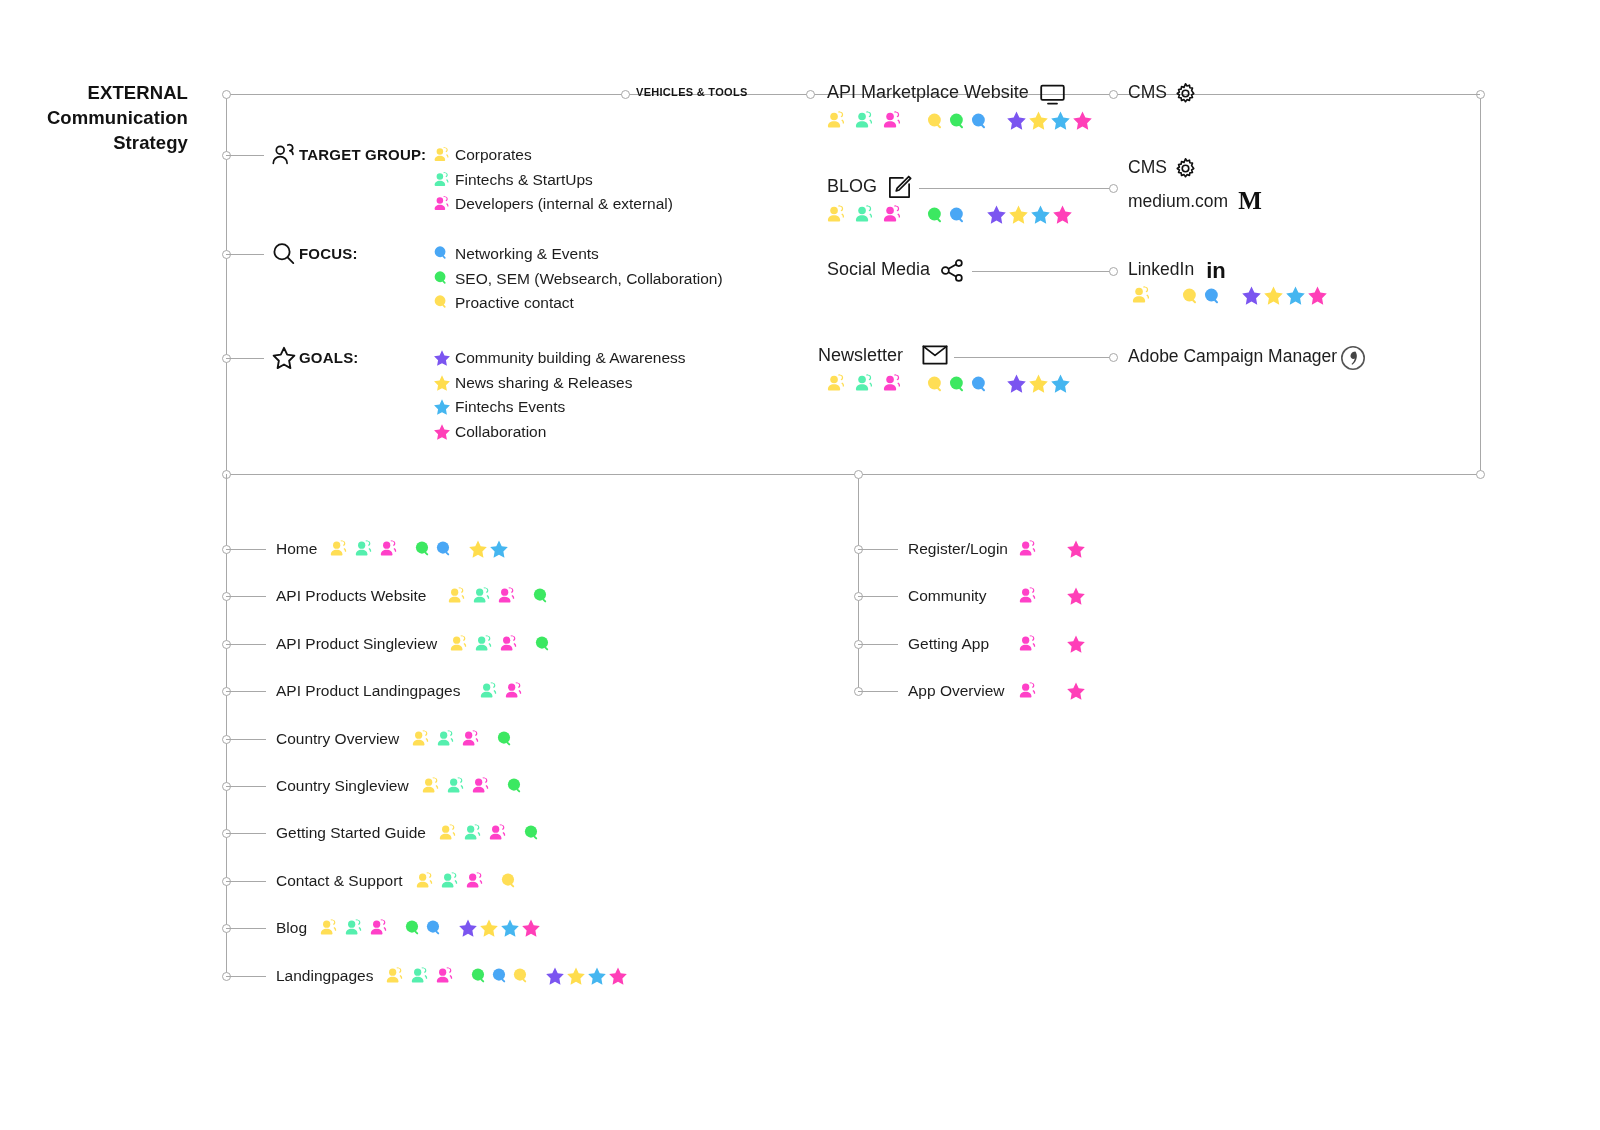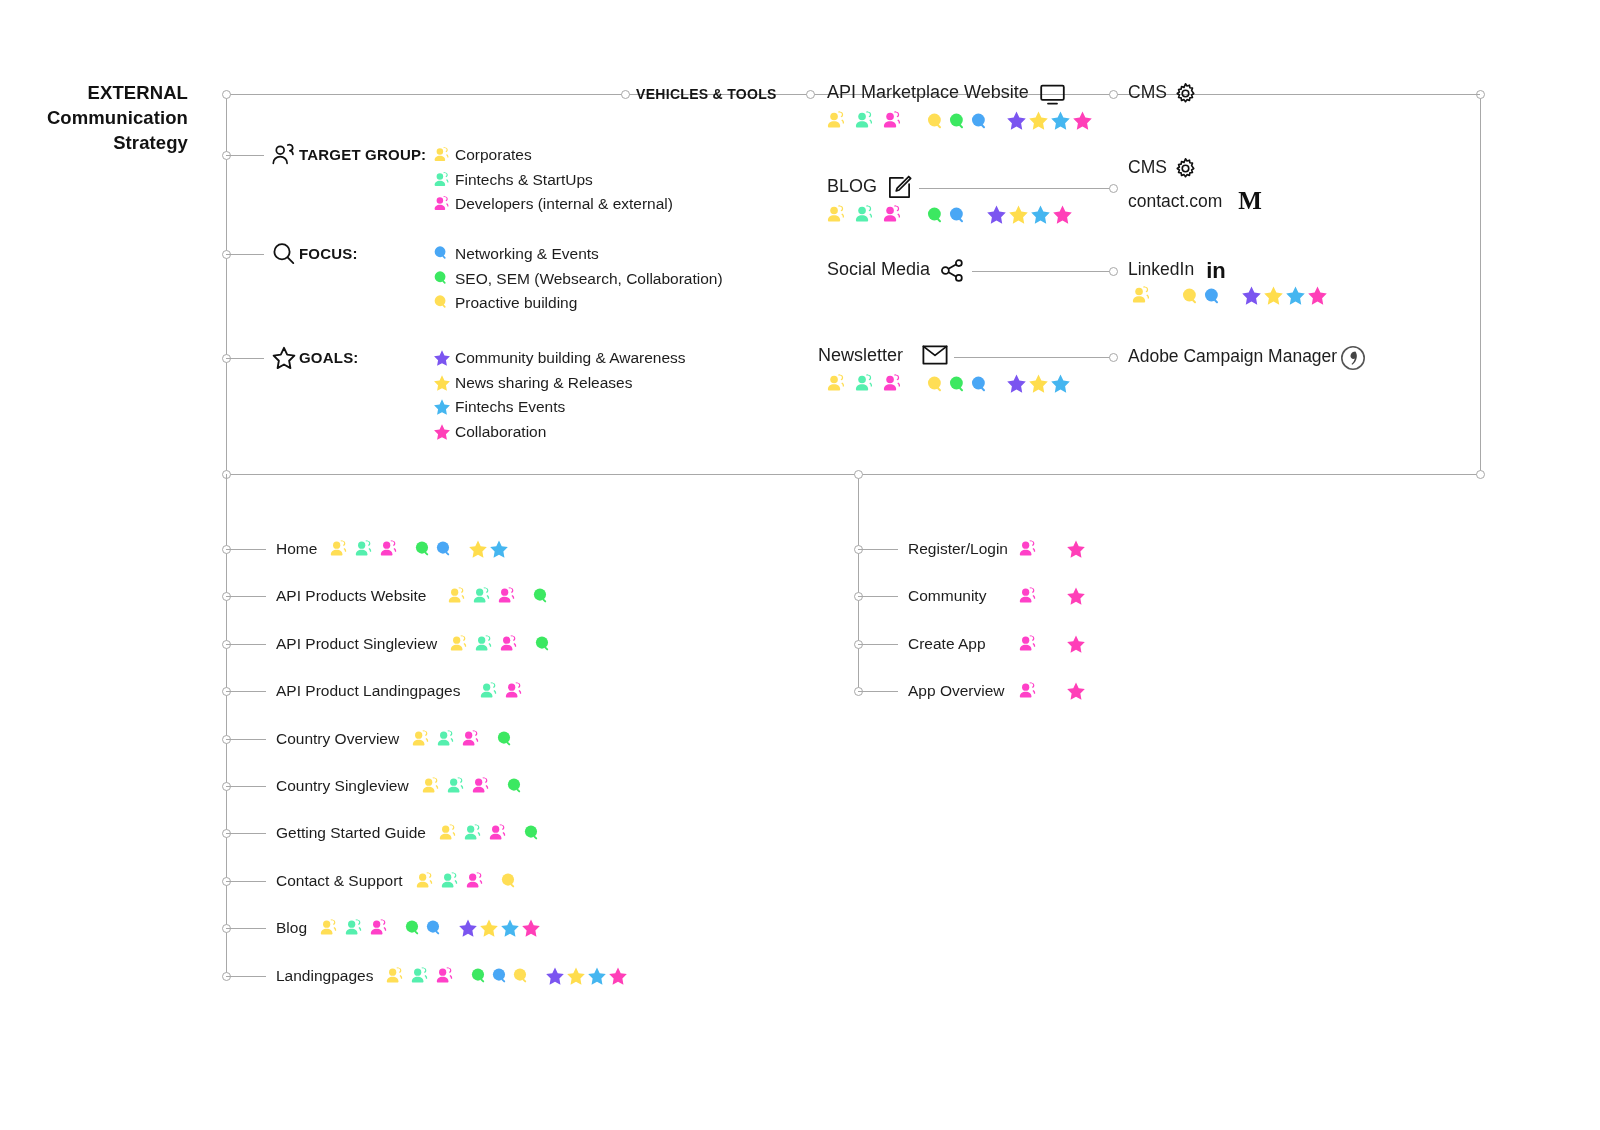--- a/index.html
+++ b/index.html
@@ -10,21 +10,21 @@
   .ln{position:absolute;background:#a8a8a8;}
   .ln.h{height:1px;}
   .ln.v{width:1px;}
   .node{position:absolute;width:9px;height:9px;border-radius:50%;
         border:1px solid #a8a8a8;background:#fff;box-sizing:border-box;}
 
   
   .title{position:absolute;right:1412px;top:80px;width:260px;text-align:right;
          font-weight:bold;font-size:18.5px;line-height:25px;letter-spacing:.1px;color:#121212;}
   .cat-label{position:absolute;font-weight:bold;font-size:15px;letter-spacing:.2px;color:#141414;white-space:nowrap;}
-  .vt-label{position:absolute;font-weight:bold;font-size:14px;letter-spacing:.3px;color:#141414;white-space:nowrap;}
+  .vt-label{position:absolute;font-weight:bold;font-size:11px;letter-spacing:.3px;color:#141414;white-space:nowrap;}
   .leg-text{position:absolute;font-size:15.5px;color:#1d1d1d;white-space:nowrap;}
   .veh-name{position:absolute;font-size:18px;color:#1d1d1d;white-space:nowrap;}
   .tool-name{position:absolute;font-size:17.5px;color:#1d1d1d;white-space:nowrap;}
   .page-name{position:absolute;font-size:15.5px;color:#1d1d1d;white-space:nowrap;}
 
   
   .chip{position:absolute;line-height:0;}
   .chip svg{display:block;}
 </style>
 </head>
@@ -160,21 +160,21 @@
     <rect x="15.2" y="15.0" width="6.0" height="2.5" rx="1.25" fill="#3CE861" transform="rotate(45 15.2 15.0)"></rect>
   </svg>
       </div>
       <div class="leg-text" style="left: 455px; top: 269.7px;">SEO, SEM (Websearch, Collaboration)</div>
       <div class="chip" style="left: 433px; top: 294.4px;">
         <svg width="16" height="16" viewBox="0 0 24 24" aria-hidden="true">
     <circle cx="10.6" cy="10.1" r="8.1" fill="#FFDE55"></circle>
     <rect x="15.2" y="15.0" width="6.0" height="2.5" rx="1.25" fill="#FFDE55" transform="rotate(45 15.2 15.0)"></rect>
   </svg>
       </div>
-      <div class="leg-text" style="left: 455px; top: 294.4px;">Proactive building</div>
+      <div class="leg-text" style="left: 455px; top: 294.4px;">Proactive contact</div>
       <div class="chip" style="left: 271px; top: 345px;">
         <svg width="26" height="26" viewBox="0 0 24 24" fill="none" stroke="#111" stroke-width="1.7" stroke-linejoin="round" aria-hidden="true">
     <path d="M12 2.6l2.95 6.25 6.65.9-4.85 4.8 1.18 6.75L12 18.0 6.07 21.3l1.18-6.75-4.85-4.8 6.65-.9z"></path>
   </svg>
       </div>
       <div class="cat-label" style="left: 299px; top: 349px;">GOALS:</div>
       <div class="chip" style="left: 433px; top: 349px;">
         <svg width="18" height="18" viewBox="0 0 24 24" aria-hidden="true">
     <path fill="#7B55F0" d="M12 1.8l3.25 6.9 7.35 1.0-5.35 5.3 1.3 7.45L12 18.85 5.45 22.45l1.3-7.45L1.4 9.7l7.35-1.0z"></path>
   </svg>
@@ -429,21 +429,21 @@
     <path d="M12 1.9l1.55 2.25 2.6-.85.4 2.7 2.7.4-.85 2.6L20.6 12l-2.2 1.55.85 2.6-2.7.4-.4 2.7-2.6-.85L12 20.6l-1.55-2.2-2.6.85-.4-2.7-2.7-.4.85-2.6L3.4 12l2.2-1.55-.85-2.6 2.7-.4.4-2.7 2.6.85z"></path>
   </svg>
       </div>
       <div class="tool-name" style="left: 1128px; top: 157px;">CMS</div>
       <div class="chip" style="left: 1174px; top: 157px;">
         <svg width="23" height="23" viewBox="0 0 24 24" fill="none" stroke="#111" stroke-width="1.7" stroke-linecap="round" stroke-linejoin="round" aria-hidden="true">
     <circle cx="12" cy="12" r="3.4"></circle>
     <path d="M12 1.9l1.55 2.25 2.6-.85.4 2.7 2.7.4-.85 2.6L20.6 12l-2.2 1.55.85 2.6-2.7.4-.4 2.7-2.6-.85L12 20.6l-1.55-2.2-2.6.85-.4-2.7-2.7-.4.85-2.6L3.4 12l2.2-1.55-.85-2.6 2.7-.4.4-2.7 2.6.85z"></path>
   </svg>
       </div>
-      <div class="tool-name" style="left: 1128px; top: 191px;">contact.com</div>
+      <div class="tool-name" style="left: 1128px; top: 191px;">medium.com</div>
       <div class="chip" style="left: 1237px; top: 188px;">
         <svg width="26" height="26" viewBox="0 0 26 26" aria-hidden="true">
     <text x="13" y="21" text-anchor="middle" font-family="'Liberation Serif',serif" font-size="25" font-weight="bold" fill="#111">M</text>
   </svg>
       </div>
       <div class="tool-name" style="left: 1128px; top: 259px;">LinkedIn</div>
       <div class="chip" style="left: 1203px; top: 258px;">
         <svg width="26" height="24" viewBox="0 0 26 24" aria-hidden="true">
     <text x="13" y="20" text-anchor="middle" font-family="'Liberation Sans',sans-serif" font-size="22" font-weight="bold" fill="#111">in</text>
   </svg>
@@ -950,21 +950,21 @@
       <circle cx="9.2" cy="7.4" r="4.35"></circle>
       <path d="M9.2 12.9c-4.1 0-7.0 2.2-7.0 5.6 0 .9.5 1.4 1.4 1.4h11.2c.9 0 1.4-.5 1.4-1.4 0-3.4-2.9-5.6-7.0-5.6z"></path>
     </g>
   </svg>
       </div>
       <div class="chip" style="left: 1066px; top: 586px;">
         <svg width="20" height="20" viewBox="0 0 24 24" aria-hidden="true">
     <path fill="#FF3FB8" d="M12 1.8l3.25 6.9 7.35 1.0-5.35 5.3 1.3 7.45L12 18.85 5.45 22.45l1.3-7.45L1.4 9.7l7.35-1.0z"></path>
   </svg>
       </div>
-      <div class="page-name" style="left: 908px; top: 635px;">Create App</div>
+      <div class="page-name" style="left: 908px; top: 635px;">Getting App</div>
       <div class="chip" style="left: 1018px; top: 634px;">
         <svg width="20" height="20" viewBox="0 0 24 24" aria-hidden="true">
     <g fill="#FF40C8">
       <path d="M16.3 2.1c1.9 0 3.3 1.5 3.3 3.3 0 1.3-.7 2.4-1.8 3l-1.1-1.1c.85-.35 1.45-1.2 1.45-2.15 0-1.3-1.05-2.35-2.35-2.35-.45 0-.85.12-1.2.33l-.95-1.0c.65-.4 1.4-.63 2.2-.63z"></path>
       <path d="M20.6 15.4c.25-2.0-.6-3.6-2.0-4.5l-1.25.95c1.2.65 1.9 1.85 1.75 3.55z"></path>
       <circle cx="9.2" cy="7.4" r="4.35"></circle>
       <path d="M9.2 12.9c-4.1 0-7.0 2.2-7.0 5.6 0 .9.5 1.4 1.4 1.4h11.2c.9 0 1.4-.5 1.4-1.4 0-3.4-2.9-5.6-7.0-5.6z"></path>
     </g>
   </svg>
       </div>

